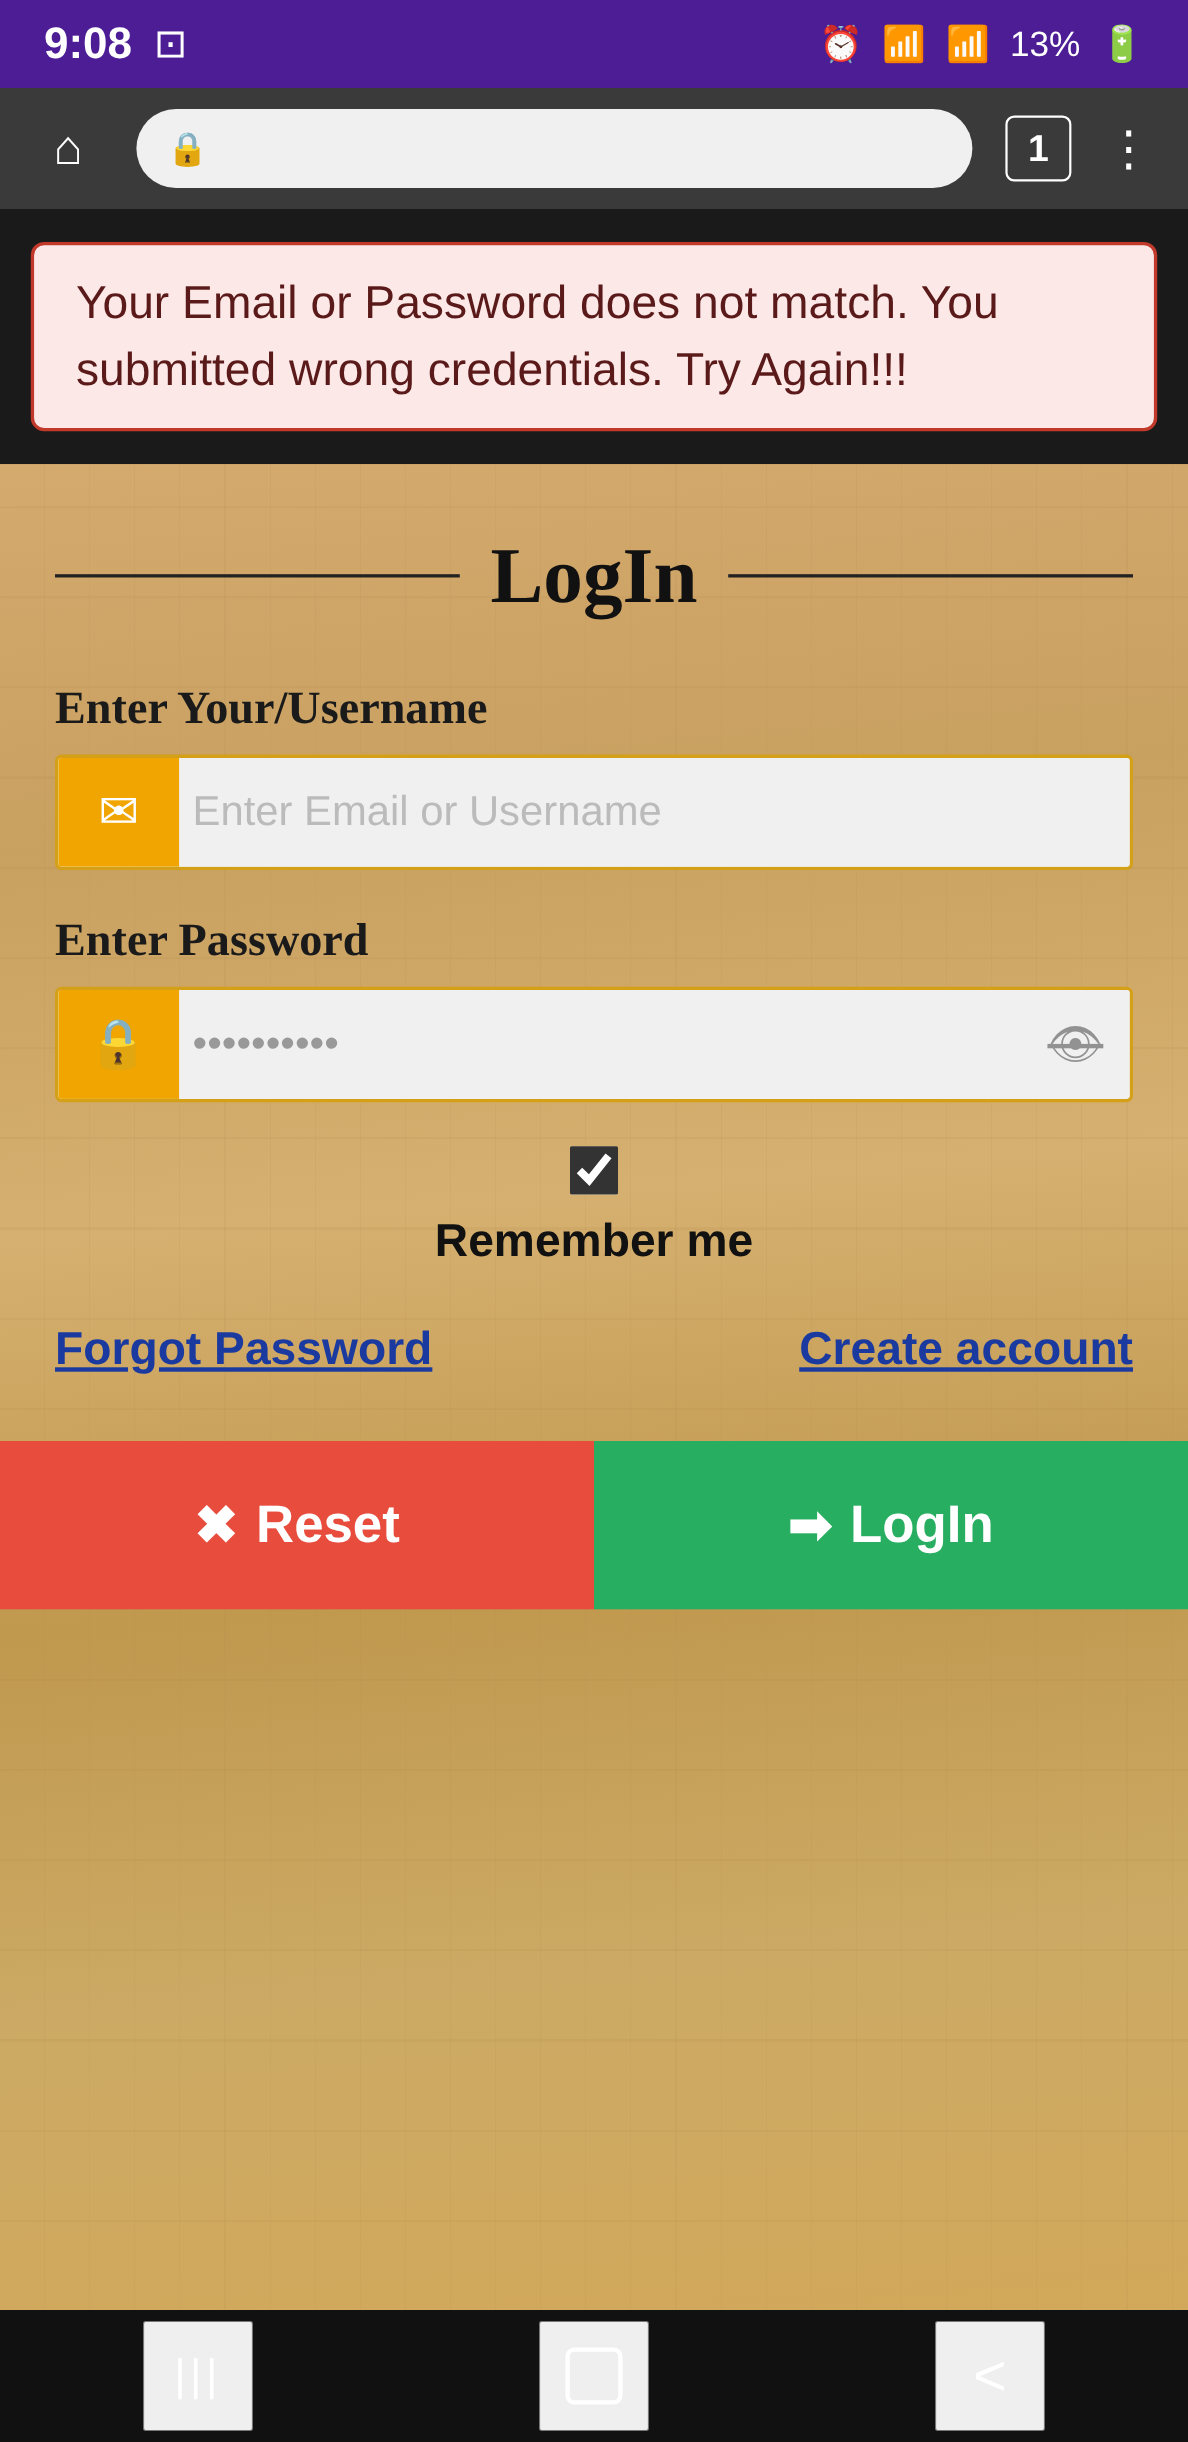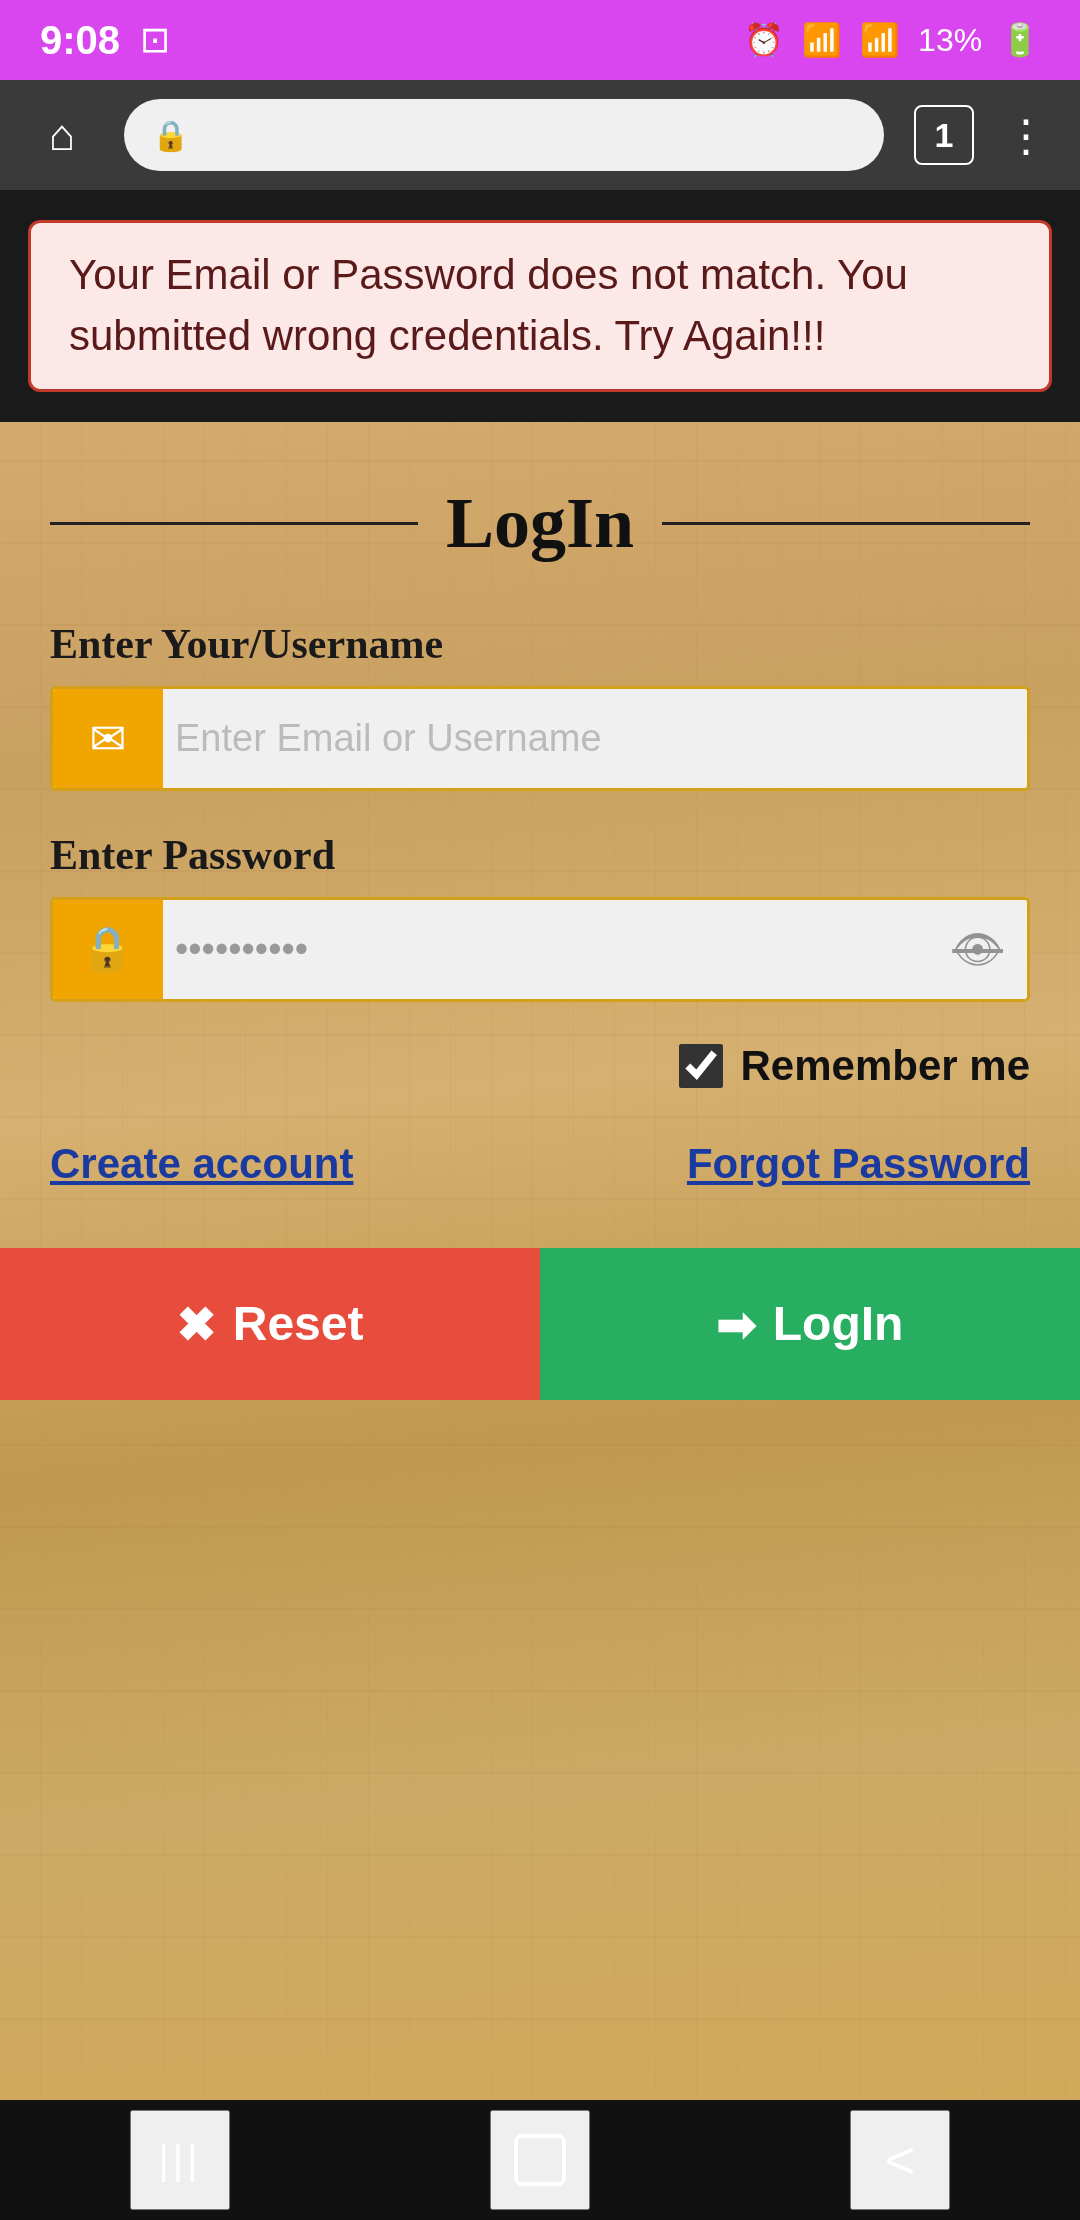--- a/index.html
+++ b/index.html
@@ -9,21 +9,21 @@
       width: 1080px;
       min-height: 2220px;
       font-family: Arial, sans-serif;
       background: #1a1a1a;
       display: flex;
       flex-direction: column;
     }
 
     
     .status-bar {
-      background: #d946ef;
+      background: #4c1d95;
       height: 80px;
       display: flex;
       align-items: center;
       justify-content: space-between;
       padding: 0 40px;
       color: white;
       font-size: 36px;
       font-weight: 500;
       flex-shrink: 0;
     }
@@ -223,20 +223,21 @@
       color: #555;
     }
 
     
     .remember-row {
       display: flex;
       align-items: center;
       justify-content: flex-end;
       margin-bottom: 50px;
       gap: 18px;
+      flex-direction: column;
     }
     .remember-checkbox {
       width: 44px;
       height: 44px;
       accent-color: #333;
       cursor: pointer;
     }
     .remember-label {
       font-size: 42px;
       font-weight: 600;
@@ -374,22 +375,22 @@
       <span style="text-decoration: line-through; opacity:0.6;">👁</span>
     </button>
   </div>
 
   <div class="remember-row">
     <input type="checkbox" class="remember-checkbox" checked="" style="">
     <label class="remember-label">Remember me</label>
   </div>
 
   <div class="links-row">
+    <button class="link-btn">Forgot Password</button>
     <button class="link-btn">Create account</button>
-    <button class="link-btn">Forgot Password</button>
   </div>
 
   <div class="action-buttons-row">
     <button class="btn-reset">
       <span>✖</span>
       <span>Reset</span>
     </button>
     <button class="btn-login">
       <span>➡</span>
       <span>LogIn</span>

